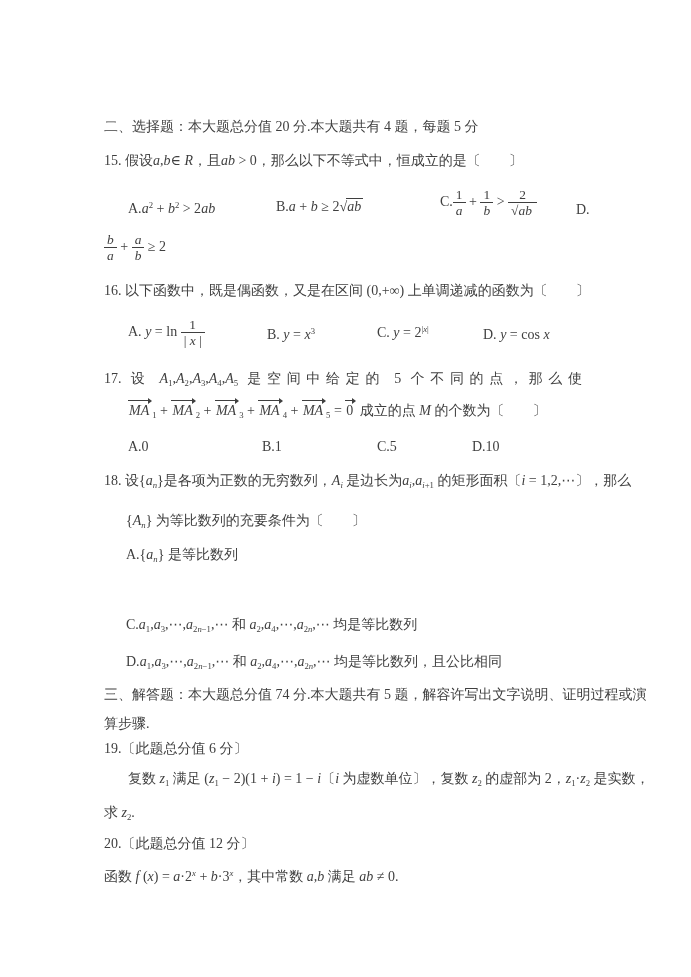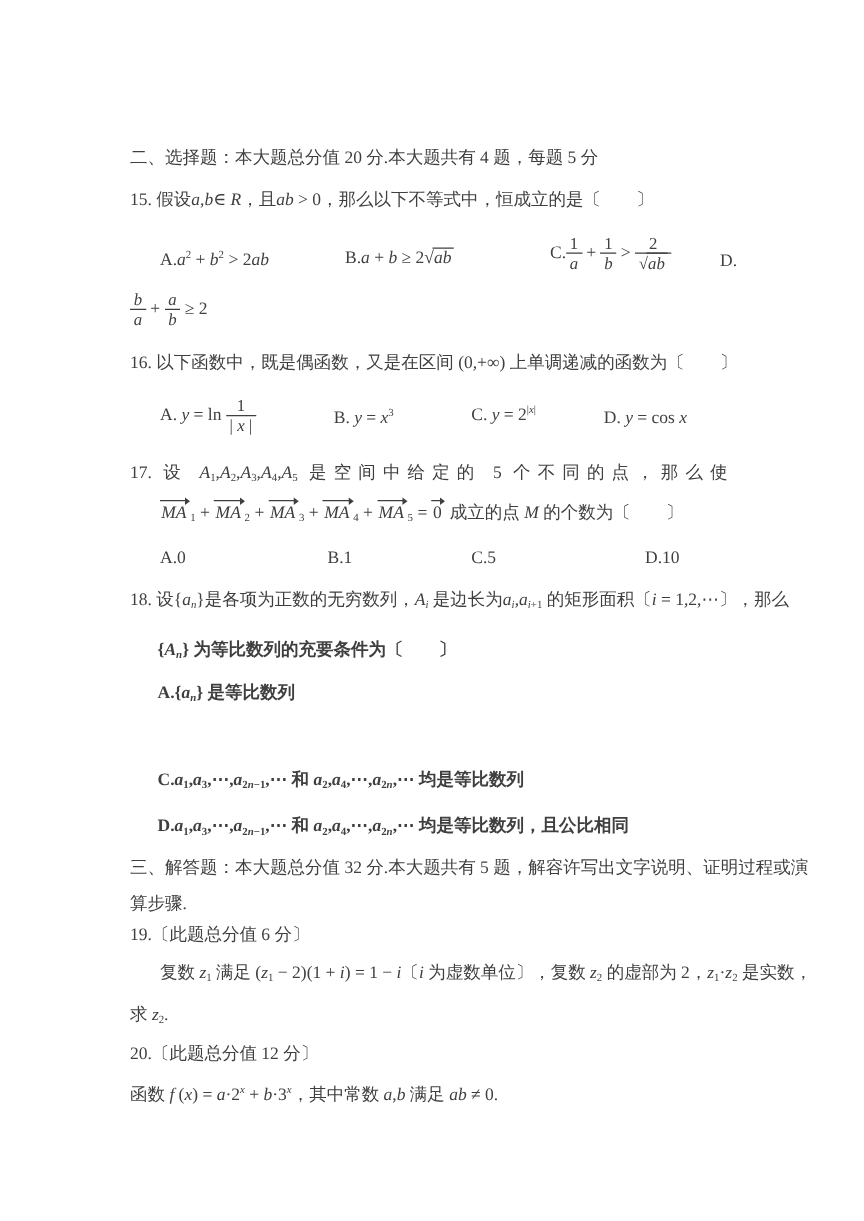--- a/index.html
+++ b/index.html
@@ -4,21 +4,21 @@
 <style>
   html,body { margin:0; padding:0; background:#ffffff; }
   .page {
     position:relative; width:691px; height:977px; overflow:hidden;
     background:#ffffff; color:#3f3f3f;
     font-family:"Liberation Serif","DejaVu Serif",serif;
     font-size:14px; line-height:1.3;
   }
   .ln { position:absolute; left:104px; white-space:nowrap; }
   .ind { left:128px; }
-  .ind18 { left:126px;font-weight:bold; }
+  .ind18 { left:126px; }
   .just { width:478px; white-space:normal; text-align:justify; text-align-last:justify; }
   i { font-style:italic; }
   sub, sup { font-size:0.62em; line-height:0; }
   sub { vertical-align:-0.32em; }
   sup { vertical-align:0.6em; }
   
   .fr { display:inline-block; vertical-align:middle; text-align:center; line-height:1.15; font-size:0.96em; }
   .fr .n { display:block; padding:0 3px; }
   .fr .d { display:block; border-top:1px solid currentColor; padding:0 3px; }
   
@@ -57,30 +57,30 @@
     <span class="opt" style="left:273px; top:7px">C. <i>y</i> = 2<sup>|<i>x</i>|</sup></span>
     <span class="opt" style="left:379px; top:9px">D. <i>y</i> = cos <i>x</i></span>
   </div>
 
   <div class="ln just" style="top:336px">17. 设 <i>A</i><sub>1</sub>,<i>A</i><sub>2</sub>,<i>A</i><sub>3</sub>,<i>A</i><sub>4</sub>,<i>A</i><sub>5</sub> 是空间中给定的 5 个不同的点，那么使</div>
   <div class="ln ind" style="top:366px"><span class="vec"><i>MA</i></span><sub>1</sub> + <span class="vec"><i>MA</i></span><sub>2</sub> + <span class="vec"><i>MA</i></span><sub>3</sub> + <span class="vec"><i>MA</i></span><sub>4</sub> + <span class="vec"><i>MA</i></span><sub>5</sub> = <span class="vec">0</span> 成立的点 <i>M</i> 的个数为〔　　〕</div>
   <div class="optrow" style="top:404px">
     <span class="opt" style="left:24px">A.0</span>
     <span class="opt" style="left:158px">B.1</span>
     <span class="opt" style="left:273px">C.5</span>
-    <span class="opt" style="left:412px">D.10</span>
+    <span class="opt" style="left:368px">D.10</span>
   </div>
 
   <div class="ln" style="top:438px">18. 设{<i>a</i><sub><i>n</i></sub>}是各项为正数的无穷数列，<i>A</i><sub><i>i</i></sub> 是边长为<i>a</i><sub><i>i</i></sub>,<i>a</i><sub><i>i</i>+1</sub> 的矩形面积〔<i>i</i> = 1,2,⋯〕，那么</div>
   <div class="ln ind18" style="top:478px">{<i>A</i><sub><i>n</i></sub>} 为等比数列的充要条件为〔　　〕</div>
   <div class="ln ind18" style="top:512px">A.{<i>a</i><sub><i>n</i></sub>} 是等比数列</div>
   <div class="ln ind18" style="top:582px">C.<i>a</i><sub>1</sub>,<i>a</i><sub>3</sub>,⋯,<i>a</i><sub>2<i>n</i>−1</sub>,⋯ 和 <i>a</i><sub>2</sub>,<i>a</i><sub>4</sub>,⋯,<i>a</i><sub>2<i>n</i></sub>,⋯ 均是等比数列</div>
   <div class="ln ind18" style="top:619px">D.<i>a</i><sub>1</sub>,<i>a</i><sub>3</sub>,⋯,<i>a</i><sub>2<i>n</i>−1</sub>,⋯ 和 <i>a</i><sub>2</sub>,<i>a</i><sub>4</sub>,⋯,<i>a</i><sub>2<i>n</i></sub>,⋯ 均是等比数列，且公比相同</div>
 
-  <div class="ln" style="top:652px">三、解答题：本大题总分值 32 分.本大题共有 5 题，解容许写出文字说明、证明过程或演</div>
+  <div class="ln" style="top:652px">三、解答题：本大题总分值 74 分.本大题共有 5 题，解容许写出文字说明、证明过程或演</div>
   <div class="ln" style="top:681px">算步骤.</div>
 
   <div class="ln" style="top:706px">19.〔此题总分值 6 分〕</div>
   <div class="ln ind" style="top:736px">复数 <i>z</i><sub>1</sub> 满足 (<i>z</i><sub>1</sub> − 2)(1 + <i>i</i>) = 1 − <i>i</i>〔<i>i</i> 为虚数单位〕，复数 <i>z</i><sub>2</sub> 的虚部为 2，<i>z</i><sub>1</sub>·<i>z</i><sub>2</sub> 是实数，</div>
   <div class="ln" style="top:770px">求 <i>z</i><sub>2</sub>.</div>
 
   <div class="ln" style="top:801px">20.〔此题总分值 12 分〕</div>
   <div class="ln" style="top:834px">函数 <i>f</i> (<i>x</i>) = <i>a</i>·2<sup><i>x</i></sup> + <i>b</i>·3<sup><i>x</i></sup>，其中常数 <i>a</i>,<i>b</i> 满足 <i>ab</i> ≠ 0.</div>
 
 </div>

